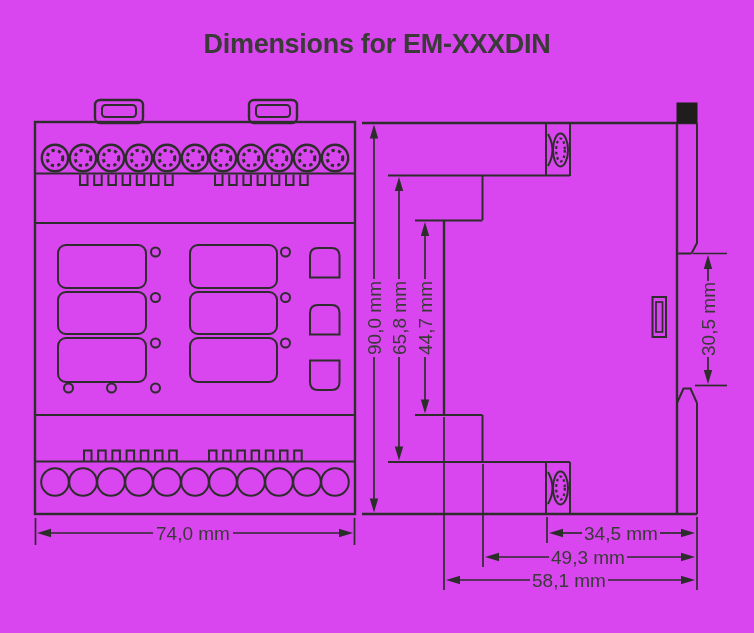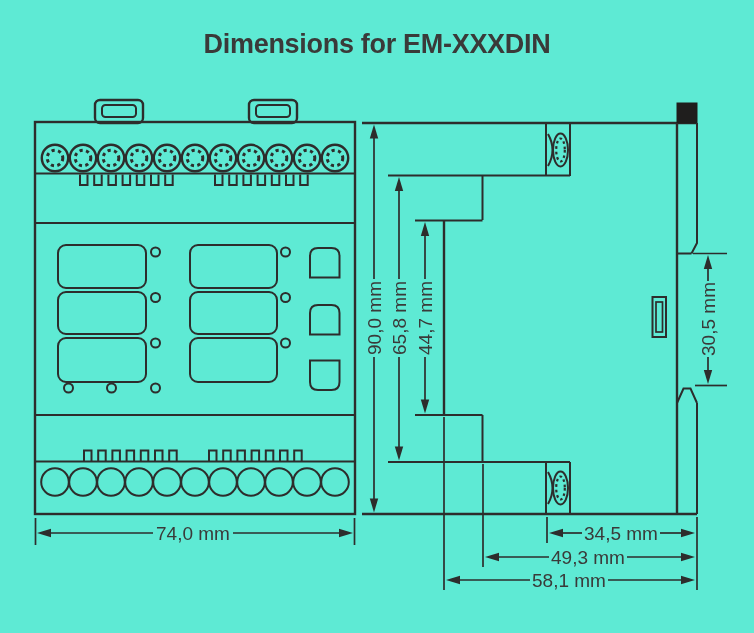--- a/index.html
+++ b/index.html
@@ -1,16 +1,16 @@
 <!DOCTYPE html>
 <html><head>
 <meta charset="utf-8">
 <style>
   html,body{margin:0;padding:0;background:#ffffff;}
-  #stage{position:relative;width:754px;height:633px;background:#5eead4;overflow:hidden;
+  #stage{position:relative;width:754px;height:633px;background:#d946ef;overflow:hidden;
          font-family:"Liberation Sans", sans-serif;}
   svg{display:block;}
   .ln{stroke:#2d2d2c;stroke-width:2.4;fill:none;stroke-linecap:butt;stroke-linejoin:miter;}
   .ln2{stroke:#2d2d2c;stroke-width:2;fill:none;}
   .dim{stroke:#2d2d2c;stroke-width:1.7;fill:none;}
   .arr{fill:#2d2d2c;stroke:none;}
   .dash{stroke:#2d2d2c;stroke-width:3;fill:none;stroke-dasharray:3.2 3.4;}
   .dash2{stroke:#2d2d2c;stroke-width:2.2;fill:none;stroke-dasharray:2.6 2.8;}
   .dimtxt{font-family:"Liberation Sans",sans-serif;font-size:19px;fill:#3a3a39;}
   .title{font-family:"Liberation Sans",sans-serif;font-size:27px;font-weight:bold;

